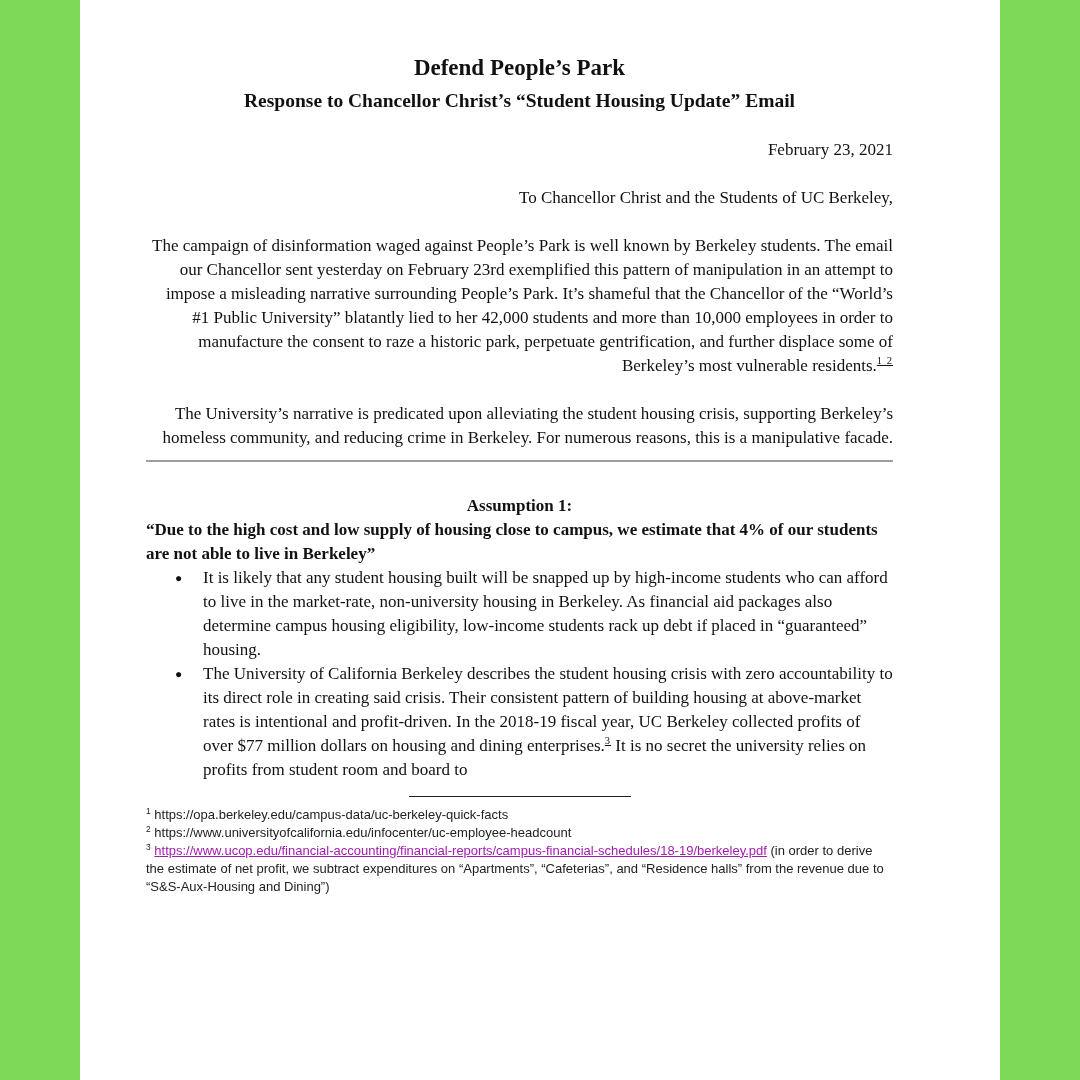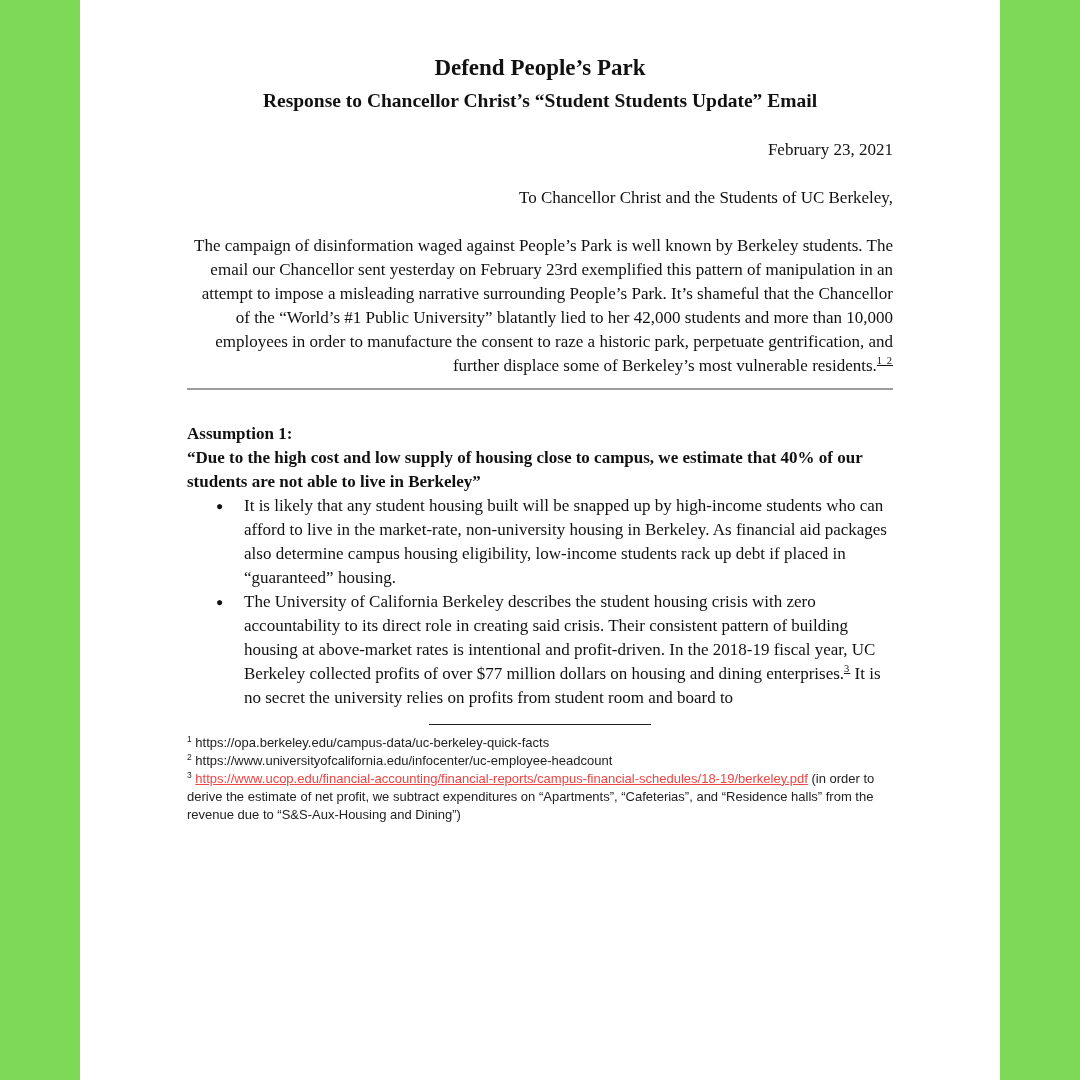--- a/index.html
+++ b/index.html
@@ -22,21 +22,21 @@
     width: 80px;
     height: 1080px;
     background: #7ED957;
     flex: 0 0 auto;
   }
   .paper {
     width: 920px;
     height: 1080px;
     background: #ffffff;
     box-sizing: border-box;
-    padding: 54px 107px 0 107px;
+    padding: 54px 107px 0 66px;
     font-family: "Liberation Serif", "DejaVu Serif", serif;
     font-size: 17px;
     line-height: 24px;
     color: #111111;
     flex: 0 0 auto;
   }
   .doc-title {
     margin: 0;
     font-size: 23px;
     line-height: 28px;
@@ -63,20 +63,21 @@
   }
   .section-divider {
     border: none;
     border-top: 2px solid #9d9d9d;
     margin: 10px 0 0 0;
     height: 0;
   }
   .assumption-heading {
     margin: 32px 0 0 0;
     font-weight: bold;
+    text-align: center;
   }
   .assumption-quote {
     margin: 0;
     font-weight: bold;
   }
   ul.bullet-list {
     margin: 0;
     padding: 0;
     list-style: none;
   }
@@ -108,49 +109,50 @@
   }
   .footnotes p {
     margin: 0;
   }
   .footnotes sup {
     font-size: 0.65em;
     line-height: 0;
     vertical-align: super;
   }
   .footnotes a {
-    color: #ef4444;
+    color: #a21caf;
     text-decoration: underline;
     cursor: pointer;
   }
 </style>
 </head>
 <body>
 
 <div class="canvas">
 
   <div class="green-bar"></div>
 
   <div class="paper">
 
     <h1 class="doc-title">Defend People’s Park</h1>
-    <h2 class="doc-subtitle">Response to Chancellor Christ’s “Student Students Update” Email</h2>
+    <h2 class="doc-subtitle">Response to Chancellor Christ’s “Student Housing Update” Email</h2>
 
     <p class="para">February 23, 2021</p>
 
     <p class="para">To Chancellor Christ and the Students of UC Berkeley,</p>
 
     <p class="para"><span>The campaign of disinformation waged against People’s Park is well known by Berkeley students. The email our Chancellor sent yesterday on February 23rd exemplified this pattern of manipulation in an attempt to impose a misleading narrative surrounding People’s Park. It’s shameful that the Chancellor of the “World’s #1 Public University” blatantly lied to her 42,000 students and more than 10,000 employees in order to manufacture the consent to raze a historic park, perpetuate gentrification, and further displace some of Berkeley’s most vulnerable residents.</span><sup>1 2</sup></p>
 
+    <p class="para">The University’s narrative is predicated upon alleviating the student housing crisis, supporting Berkeley’s homeless community, and reducing crime in Berkeley. For numerous reasons, this is a manipulative facade.</p>
 
 
     <hr class="section-divider">
 
     <p class="assumption-heading">Assumption 1:</p>
-    <p class="assumption-quote">“Due to the high cost and low supply of housing close to campus, we estimate that 40% of our students are not able to live in Berkeley”</p>
+    <p class="assumption-quote">“Due to the high cost and low supply of housing close to campus, we estimate that 4% of our students are not able to live in Berkeley”</p>
 
     <ul class="bullet-list">
       <li class="bullet">
         <span class="bullet-glyph">●</span>
         <span>It is likely that any student housing built will be snapped up by high-income students who can afford to live in the market-rate, non-university housing in Berkeley. As financial aid packages also determine campus housing eligibility, low-income students rack up debt if placed in “guaranteed” housing.</span>
       </li>
       <li class="bullet">
         <span class="bullet-glyph">●</span>
         <span>The University of California Berkeley describes the student housing crisis with zero accountability to its direct role in creating said crisis. Their consistent pattern of building housing at above-market rates is intentional and profit-driven. In the 2018-19 fiscal year, UC Berkeley collected profits of over $77 million dollars on housing and dining enterprises.</span><sup>3</sup><span> It is no secret the university relies on profits from student room and board to</span>
       </li>

